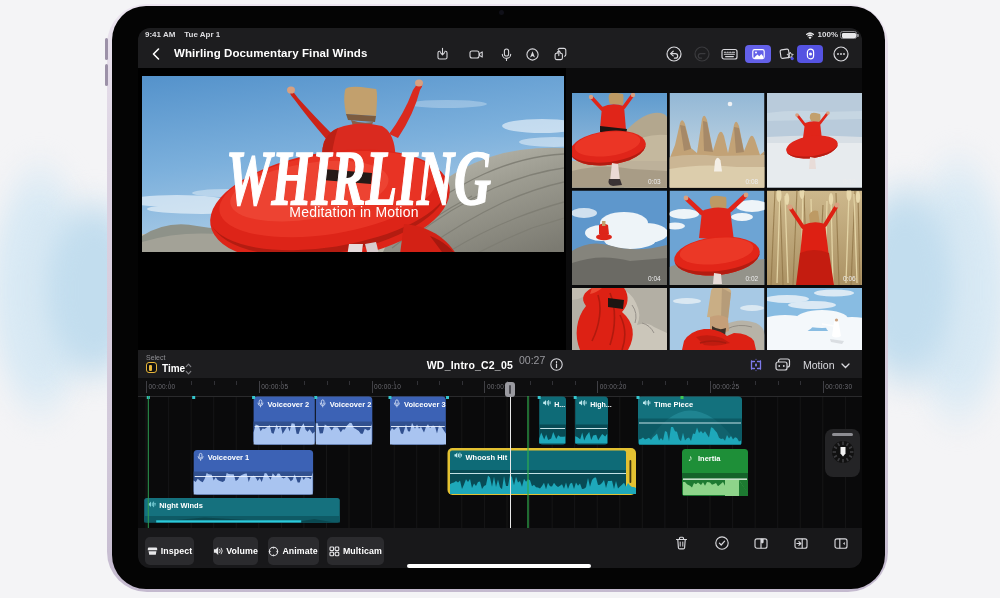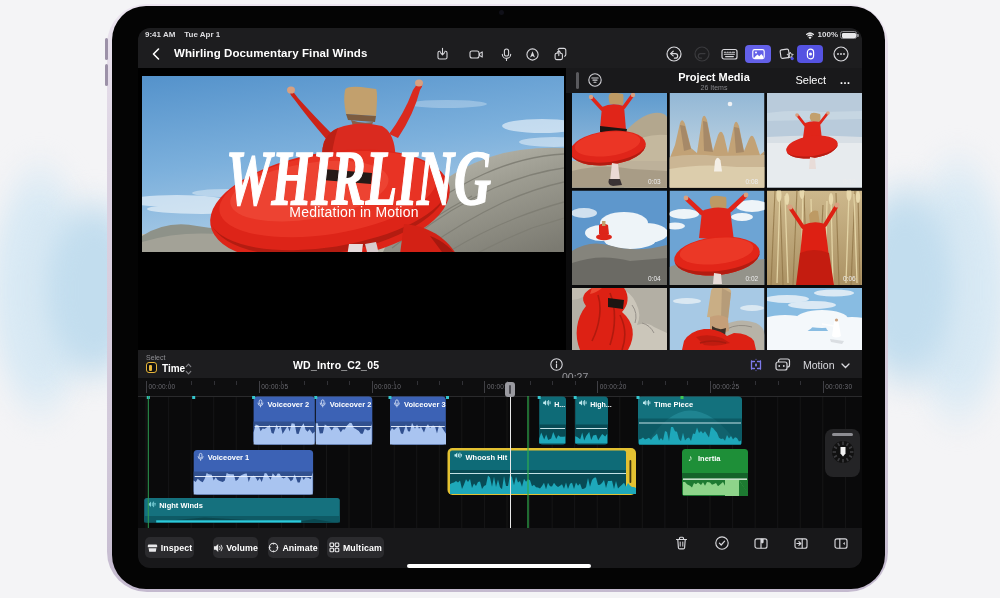--- a/index.html
+++ b/index.html
@@ -21,21 +21,21 @@
   .media-head { position:absolute; left:0; top:0; width:296px; height:25px; background:#19191b; }
   .mh-title { position:absolute; left:0; top:2.5px; width:296px; text-align:center; color:#fff; font-size:11px; font-weight:bold; }
   .mh-sub { position:absolute; left:0; top:15.5px; width:296px; text-align:center; color:#85858a; font-size:7px; }
   .mh-select { position:absolute; right:36px; top:6px; color:#fff; font-size:11px; }
   .mh-more { position:absolute; right:11px; top:6px; color:#fff; font-size:11px; letter-spacing:.5px; font-weight:bold; }
   .tl-toolbar { position:absolute; left:0; top:322px; width:724px; height:28px; background:#1d1d1f; }
   .tl-ruler { position:absolute; left:0; top:350px; width:724px; height:18px; background:#0e0e0f; }
   .rl { position:absolute; top:5px; font-size:6.5px; color:#6a6a70; letter-spacing:.2px; }
   .tl-tracks { position:absolute; left:0; top:368px; width:724px; height:132px; background:#0a0a0b; }
   .tl-bottom { position:absolute; left:0; top:500px; width:724px; height:40px; background:#18181a; }
-  .btn { position:absolute; top:9px; height:21px; background:#2b2b2e; border-radius:5px; color:#fff; font-size:8.8px;
+  .btn { position:absolute; top:9px; height:28px; background:#2b2b2e; border-radius:5px; color:#fff; font-size:8.8px;
          display:flex; align-items:center; justify-content:center; gap:3px; font-weight:bold; letter-spacing:.1px;}
   .homebar { position:absolute; left:269px; top:36px; width:184px; height:3.5px; border-radius:2px; background:#fff; }
   .jog { position:absolute; left:687px; top:401px; width:35px; height:48px; background:#242426; border-radius:8px; }
 </style></head>
 <body>
 <div class="blob" style="left:-18px;top:148px;width:116px;height:286px;background:radial-gradient(closest-side, #d8e9f4 0%, #d8e9f4 62%, rgba(244,244,246,0) 100%);"></div>
 <div class="blob" style="left:36px;top:186px;width:116px;height:208px;background:radial-gradient(closest-side, #c2ddee 0%, #c2ddee 60%, rgba(244,244,246,0) 100%);"></div>
 <div class="blob" style="left:898px;top:140px;width:120px;height:300px;background:radial-gradient(closest-side, #d8e9f4 0%, #d8e9f4 62%, rgba(244,244,246,0) 100%);"></div>
 <div class="blob" style="left:846px;top:168px;width:118px;height:234px;background:radial-gradient(closest-side, #c2ddee 0%, #c2ddee 60%, rgba(244,244,246,0) 100%);"></div>
 <div class="ipad"></div>
@@ -192,31 +192,20 @@
 
  <path d="M207 168 C 204 184, 204 200, 208 222 L 221 222 C 219 200, 219 180, 221 168 Z" fill="#e6dbdc"></path>
  <path d="M223 168 C 227 182, 228 194, 226 206 L 238 203 C 239 190, 237 176, 234 166 Z" fill="#d8ccce"></path>
  <path d="M207 220 C 203 226, 207 230, 214 230 L 227 229 C 228 223, 223 218, 217 217 Z" fill="#2c2527"></path>
  <path d="M227 196 C 235 203, 242 201, 244 193 C 241 186, 233 184, 228 187 Z" fill="#352d2f"></path>
 </g>
 <text x="84" y="128" font-family="Liberation Serif, serif" font-style="italic" font-weight="bold" font-size="78" textLength="265" lengthAdjust="spacingAndGlyphs" fill="#ffffff" stroke="#ffffff" stroke-width="1.4">WHIRLING</text>
 <text x="212" y="141" font-family="Liberation Sans, sans-serif" font-size="14" fill="#ffffff" text-anchor="middle" letter-spacing="0.2">Meditation in Motion</text>
 </svg></div>
   <div class="media">
-    <div class="media-head">
-      <div style="position:absolute;left:10px;top:4px;width:3px;height:17px;border-radius:2px;background:#5a5a5e;"></div>
-      <svg style="position:absolute;left:22px;top:5px;" width="14" height="14" viewBox="0 0 14 14" xmlns="http://www.w3.org/2000/svg">
-          <circle cx="7" cy="7" r="6.2" fill="none" stroke="#cfcfd4" stroke-width="1.1"></circle>
-          <path d="M3.8 5 h6.4 M4.9 7.1 h4.2 M6 9.2 h2" stroke="#cfcfd4" stroke-width="1.1" stroke-linecap="round"></path>
-        </svg>
-      <div class="mh-title">Project Media</div>
-      <div class="mh-sub">26 Items</div>
-      <div class="mh-select">Select</div>
-      <div class="mh-more">…</div>
-    </div>
     <div style="position:absolute;left:6.3px;top:25px;"><svg width="290" height="257" viewBox="0 0 290 257" xmlns="http://www.w3.org/2000/svg">
 <defs>
  <linearGradient id="t-sky1" x1="0" y1="0" x2="0" y2="1">
               <stop offset="0" stop-color="#5f9bce"></stop>
               <stop offset="1" stop-color="#a9c8e2"></stop>
             </linearGradient>
  <linearGradient id="t-sky2" x1="0" y1="0" x2="0" y2="1">
               <stop offset="0" stop-color="#93b8d6"></stop>
               <stop offset="1" stop-color="#cfdde6"></stop>
             </linearGradient>
@@ -435,22 +424,22 @@
 </svg></div>
   </div>
   <div class="tl-toolbar">
     <div style="position:absolute;left:8px;top:3.5px;font-size:7px;color:#8e8e93;">Select</div>
     <div style="position:absolute;left:8px;top:12px;width:11px;height:11px;border:1.6px solid #e8b63a;border-radius:3px;background:#111;"></div>
     <div style="position:absolute;left:10.5px;top:14.5px;width:3px;height:6px;background:#e8b63a;border-radius:1px;"></div>
     <div style="position:absolute;left:24px;top:13px;font-size:10px;color:#fff;font-weight:bold;">Time</div>
     <svg style="position:absolute;left:47px;top:12.5px;" width="7" height="12" viewBox="0 0 7 12" xmlns="http://www.w3.org/2000/svg">
         <path d="M1.2 3.6 L3.5 1.2 L5.8 3.6 M1.2 8.4 L3.5 10.8 L5.8 8.4" stroke="#808085" stroke-width="1.1" fill="none" stroke-linecap="round" stroke-linejoin="round"></path>
       </svg>
-    <div style="position:absolute;left:155px;top:8.5px;width:220px;font-size:10.5px;color:#fff;font-weight:bold;letter-spacing:.2px;">WD_Intro_C2_05</div>
-    <div style="position:absolute;left:381px;top:21px;font-size:10.5px;color:#98989d;margin-left:43px;">00:27</div>
+    <div style="position:absolute;left:155px;top:8.5px;width:220px;text-align:right;font-size:10.5px;color:#fff;font-weight:bold;letter-spacing:.2px;">WD_Intro_C2_05</div>
+    <div style="position:absolute;left:381px;top:4px;font-size:10.5px;color:#98989d;">00:27</div>
     <svg style="position:absolute;left:412px;top:8px;" width="13" height="13" viewBox="0 0 13 13" xmlns="http://www.w3.org/2000/svg">
         <circle cx="6.5" cy="6.5" r="5.7" fill="none" stroke="#d8d8dc" stroke-width="1.1"></circle>
         <path d="M6.5 6 v3.4 M6.5 3.6 v1" stroke="#d8d8dc" stroke-width="1.2" stroke-linecap="round"></path>
       </svg>
     <svg style="position:absolute;left:610px;top:8px;" width="16" height="14" viewBox="0 0 16 14" xmlns="http://www.w3.org/2000/svg">
         <g stroke="#7d7aea" stroke-width="1.3" fill="none" stroke-linecap="round">
           <path d="M6.5 3.5 h-3 v7 h3"></path>
           <path d="M9.5 3.5 h3 v7 h-3"></path>
         </g>
         <g fill="#7d7aea">

